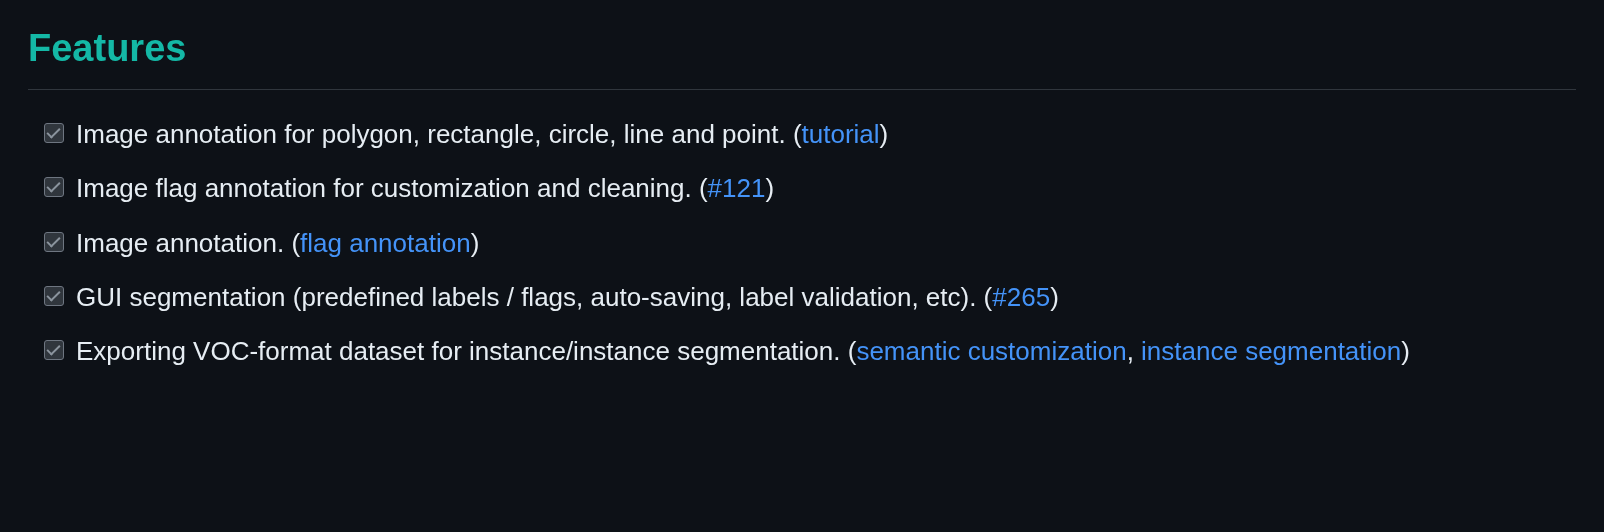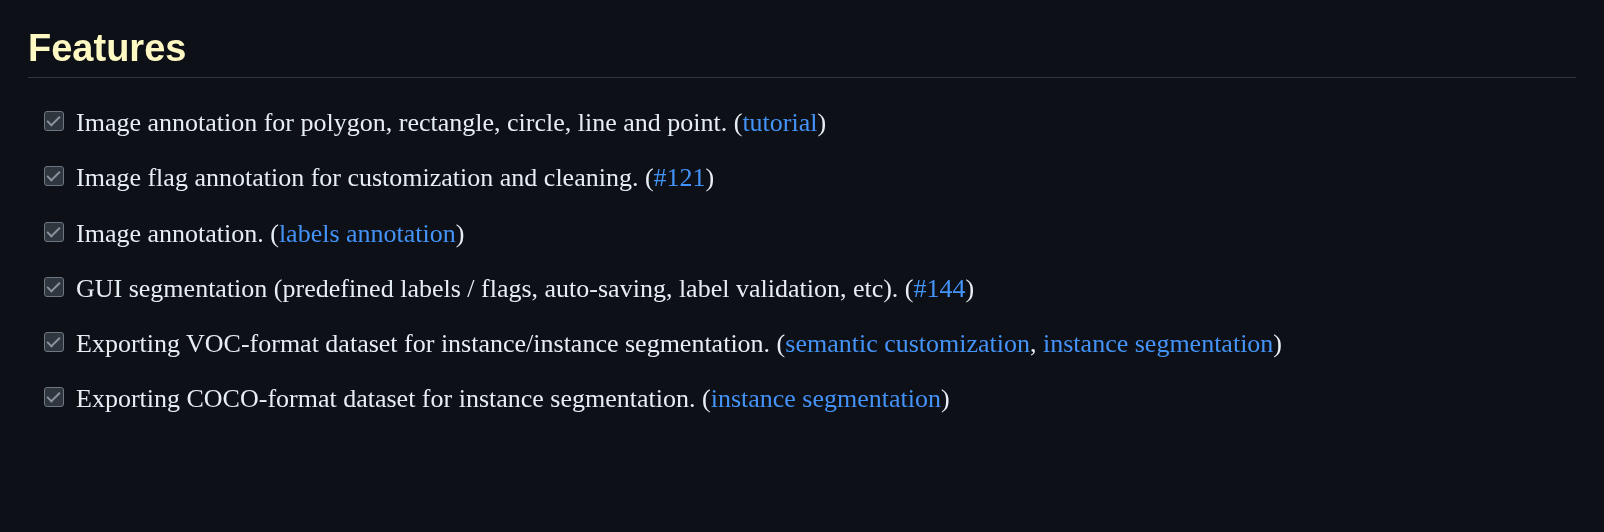--- a/index.html
+++ b/index.html
@@ -8,22 +8,22 @@
     color: #e6edf3;
     font-family: -apple-system, BlinkMacSystemFont, "Segoe UI", Helvetica, Arial, sans-serif;
     font-size: 26px;
     line-height: 1.5;
     padding: 20px 28px;
     width: 1604px;
   }
   h2 {
     font-size: 38px;
     font-weight: 600;
-    color: #fef9c3;
-    padding-bottom: 0;
+    color: #14b8a6;
+    padding-bottom: 12px;
     border-bottom: 1px solid #30363d;
     margin-bottom: 24px;
   }
   ul.task-list {
     list-style: none;
     padding-left: 4px;
   }
   ul.task-list li {
     position: relative;
     padding-left: 44px;
@@ -53,28 +53,26 @@
     border: solid #8b949e;
     border-width: 0 2.5px 2.5px 0;
     transform: rotate(45deg);
   }
   a.link {
     color: #4493f8;
     text-decoration: none;
   }
   .item-text {
     color: #e6edf3;
-    font-family: Liberation Serif, serif;
   }
 </style>
 </head>
 <body>
 
 <h2>Features</h2>
 
 <ul class="task-list" id="features-list">
     <li><input type="checkbox" class="task-checkbox" disabled="" checked="" style=""><span class="item-text"><span>Image annotation for polygon, rectangle, circle, line and point. (</span><a class="link" href="#">tutorial</a><span>)</span></span></li>
     <li><input type="checkbox" class="task-checkbox" disabled="" checked="" style=""><span class="item-text"><span>Image flag annotation for customization and cleaning. (</span><a class="link" href="#">#121</a><span>)</span></span></li>
-    <li><input type="checkbox" class="task-checkbox" disabled="" checked="" style=""><span class="item-text"><span>Image annotation. (</span><a class="link" href="#">labels annotation</a><span>)</span></span></li>
-    <li><input type="checkbox" class="task-checkbox" disabled="" checked="" style=""><span class="item-text"><span>GUI segmentation (predefined labels / flags, auto-saving, label validation, etc). (</span><a class="link" href="#">#144</a><span>)</span></span></li>
+    <li><input type="checkbox" class="task-checkbox" disabled="" checked="" style=""><span class="item-text"><span>Image annotation. (</span><a class="link" href="#">flag annotation</a><span>)</span></span></li>
+    <li><input type="checkbox" class="task-checkbox" disabled="" checked="" style=""><span class="item-text"><span>GUI segmentation (predefined labels / flags, auto-saving, label validation, etc). (</span><a class="link" href="#">#265</a><span>)</span></span></li>
     <li><input type="checkbox" class="task-checkbox" disabled="" checked="" style=""><span class="item-text"><span>Exporting VOC-format dataset for instance/instance segmentation. (</span><a class="link" href="#">semantic customization</a><span>, </span><a class="link" href="#">instance segmentation</a><span>)</span></span></li>
-    <li><input type="checkbox" class="task-checkbox" disabled="" checked="" style=""><span class="item-text"><span>Exporting COCO-format dataset for instance segmentation. (</span><a class="link" href="#">instance segmentation</a><span>)</span></span></li>
   </ul>
 
 </body></html>

